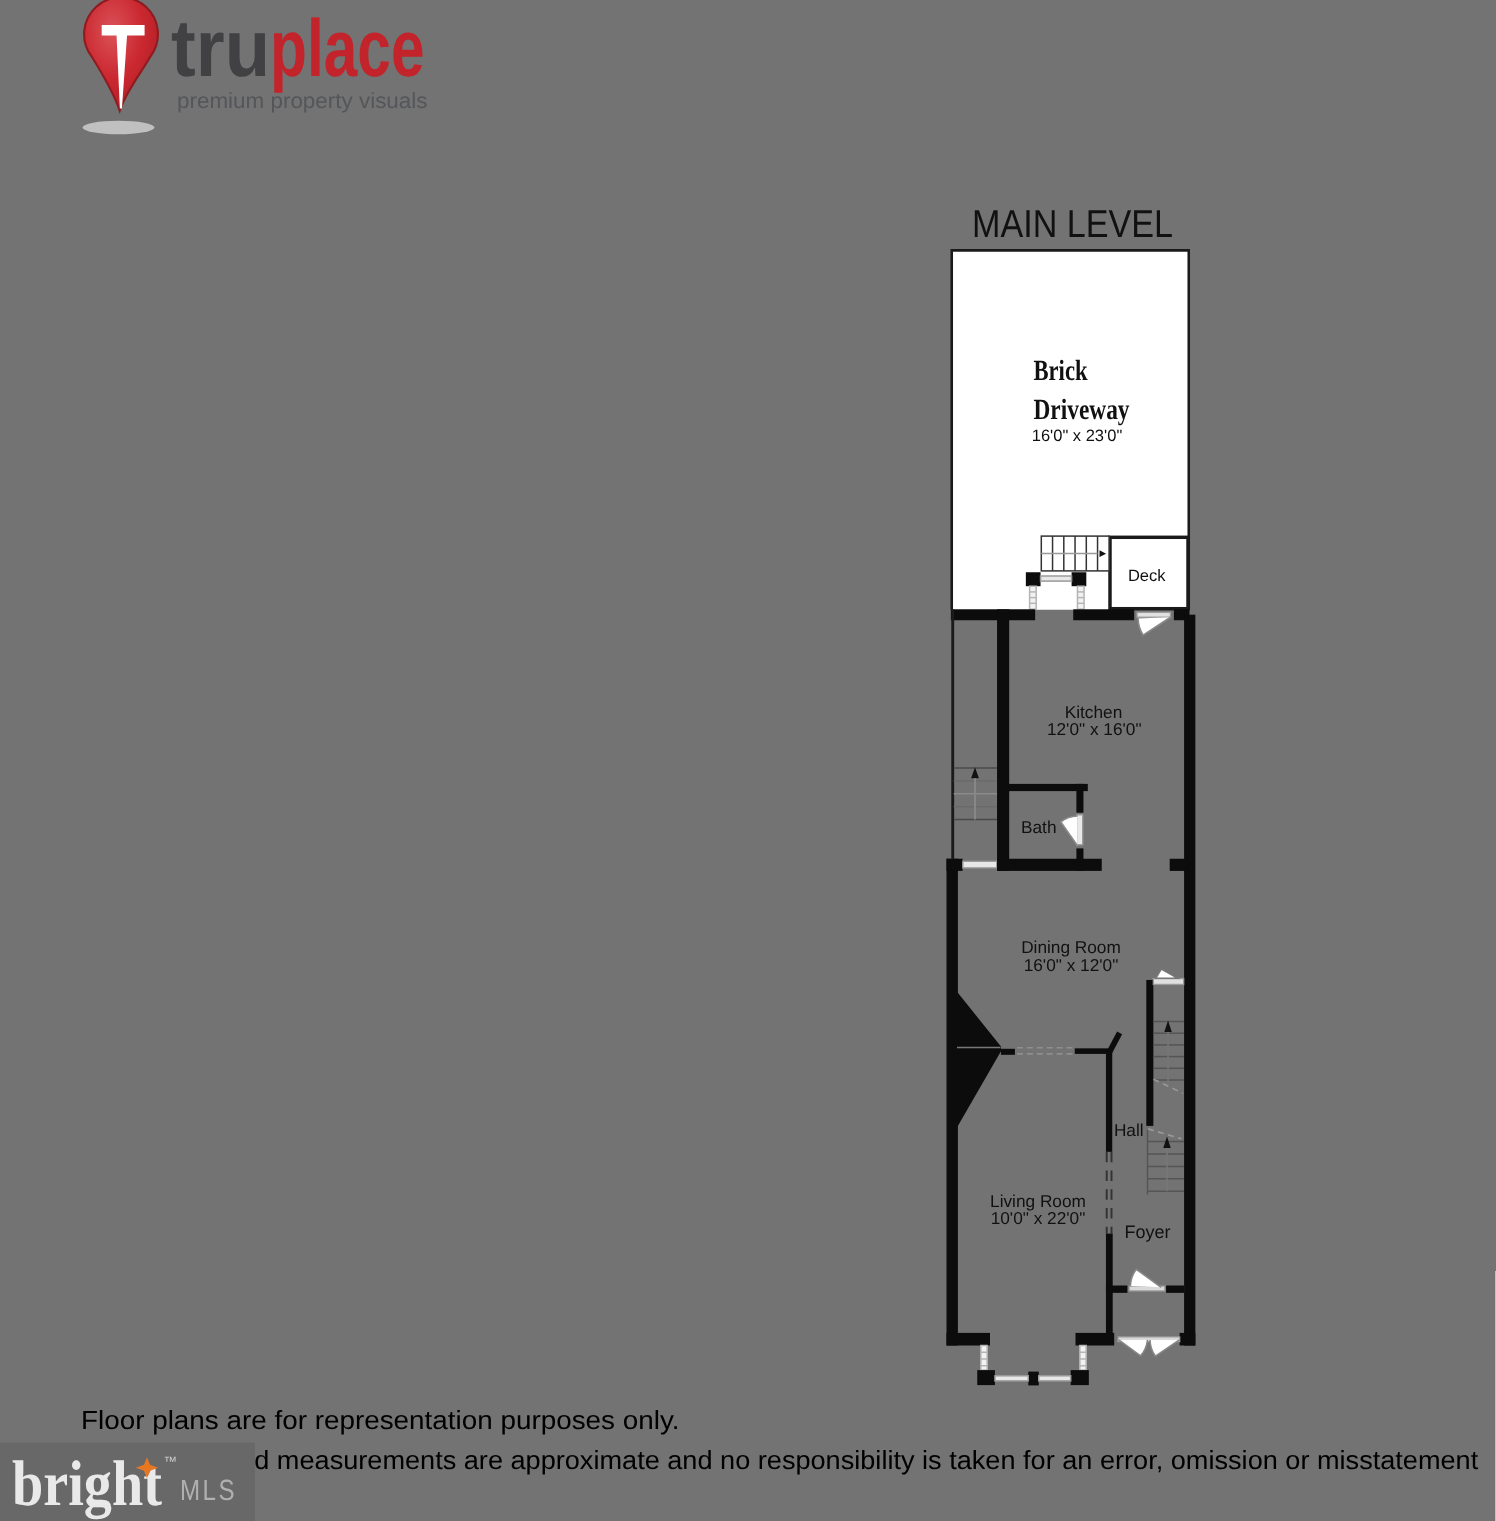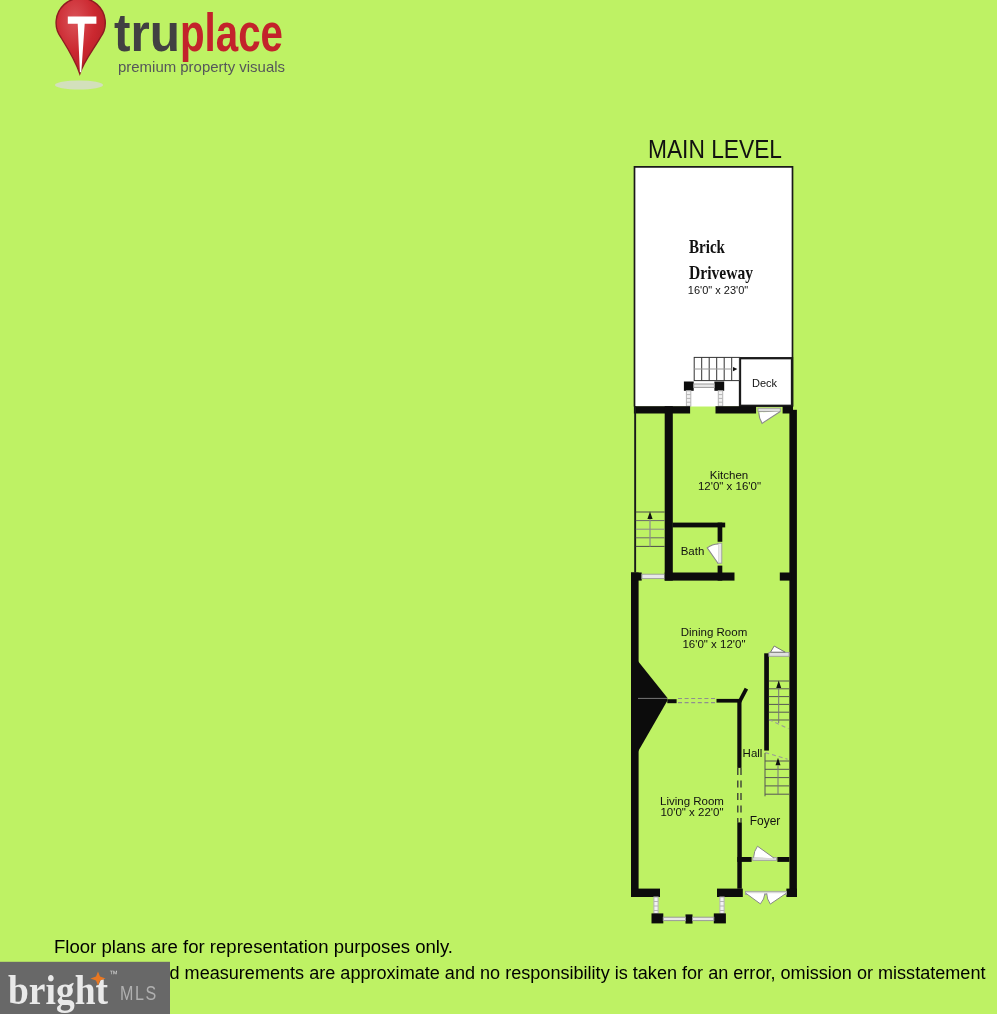--- a/index.html
+++ b/index.html
@@ -1,16 +1,16 @@
 <!DOCTYPE html>
 <html><head>
 <meta charset="utf-8">
 <style>
   html,body{margin:0;padding:0;background:#fff;}
-  #page{position:relative;width:997px;height:1014px;background:#bef264;overflow:hidden;
+  #page{position:relative;width:997px;height:1014px;background:#737373;overflow:hidden;
         font-family:"Liberation Sans", sans-serif;}
   svg{position:absolute;left:0;top:0;}
 </style>
 </head>
 <body>
 <div id="page">
 <svg width="997" height="1014" viewBox="0 0 997 1014">
   <defs>
     <radialGradient id="ping" cx="38%" cy="30%" r="75%">
       <stop offset="0%" stop-color="#da5258"></stop>

